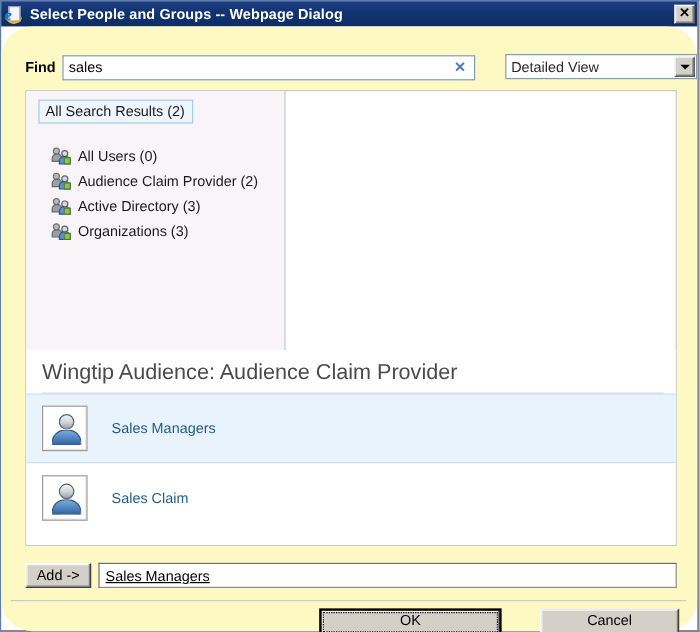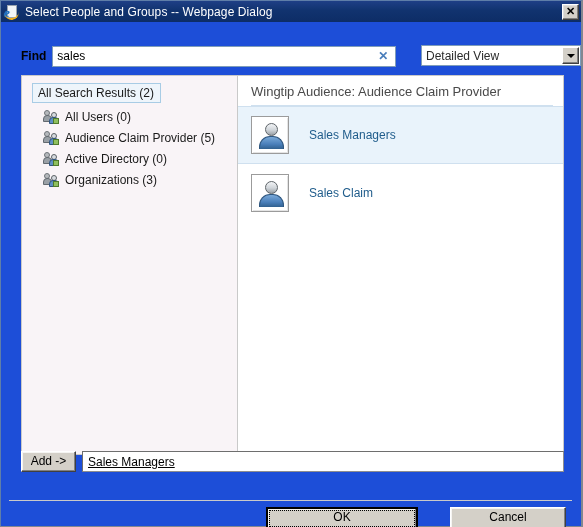--- a/index.html
+++ b/index.html
@@ -69,21 +69,21 @@
     position: absolute;
     left: 1px; top: 8px;
     width: 14px; height: 6px;
     border-bottom: 2px solid #f2b01e;
     border-radius: 0 0 8px 8px;
     transform: rotate(-8deg);
   }
   .title-text {
     color: #ffffff;
     font-size: 12px;
-    font-weight: normal;
+    font-weight: bold;
     letter-spacing: 0.1px;
     white-space: nowrap;
     flex: 1 1 auto;
     overflow: hidden;
   }
   .close-btn {
     width: 17px; height: 16px;
     flex: 0 0 17px;
     background: #d4d0c8;
     border: 1px solid #ffffff;
@@ -98,22 +98,23 @@
     font-family: "Liberation Sans", sans-serif;
     box-sizing: border-box;
     cursor: default;
   }
 
   
   .client {
     position: relative;
     width: 100%;
     height: 504px;
-    background: #1d4ed8;
-    box-sizing: border-box;
+    background: #fef9c3;
+    box-sizing: border-box;
+    border-radius: 26px;
   }
 
   
   .find-row {
     position: absolute;
     left: 0; top: 21px;
     width: 583px;
     height: 26px;
     display: flex;
     align-items: center;
@@ -203,20 +204,21 @@
   .panel {
     position: absolute;
     left: 20px;
     top: 53px;
     width: 543px;
     height: 380px;
     border: 1px solid #c9c9c9;
     box-sizing: border-box;
     display: flex;
     background: #ffffff;
+    flex-direction: column;
   }
   .left-pane {
     width: 216px;
     flex: 0 0 216px;
     background: #f9f4f7;
     border-right: 1px solid #c9c9c9;
     box-sizing: border-box;
     padding-top: 7px;
     overflow: hidden;
   }
@@ -227,21 +229,21 @@
     font-size: 12px;
     color: #1a1a1a;
     background: #eef5fb;
     border: 1px solid #a8cce5;
     box-sizing: border-box;
     line-height: 14px;
     white-space: nowrap;
     cursor: default;
   }
   .tree-children {
-    margin-top: 3px;
+    margin-top: 16px;
   }
   .tree-item {
     display: flex;
     align-items: center;
     padding: 3px 0 3px 21px;
     font-size: 12px;
     color: #1a1a1a;
     white-space: nowrap;
     cursor: default;
   }
@@ -295,21 +297,21 @@
   
   .right-pane {
     flex: 1 1 auto;
     background: #ffffff;
     overflow: hidden;
   }
   .results-header {
     margin: 8px 10px 0 13px;
     padding-bottom: 6px;
     border-bottom: 1px solid #cfe0ef;
-    font-size: 13px;
+    font-size: 18px;
     color: #4a4a4a;
     white-space: nowrap;
   }
   .result-row {
     display: flex;
     align-items: center;
     height: 58px;
     padding-left: 13px;
     box-sizing: border-box;
     cursor: default;
@@ -351,21 +353,21 @@
     margin-left: 20px;
     font-size: 12px;
     color: #1f5c8b;
     cursor: pointer;
   }
 
   
   .add-row {
     position: absolute;
     left: 20px;
-    top: 429px;
+    top: 447px;
     width: 543px;
     height: 21px;
     display: flex;
     align-items: stretch;
   }
   .btn-classic {
     background: #d4d0c8;
     border: 1px solid #ffffff;
     border-right-color: #404040;
     border-bottom-color: #404040;
@@ -502,36 +504,36 @@
               <span class="pBack">
                   <span class="h"></span>
                   <span class="b"></span>
                 </span>
               <span class="pFront">
                   <span class="h"></span>
                   <span class="b"></span>
                 </span>
               <span class="badge"></span>
             </span>
-            <span class="label">Audience Claim Provider (5)</span>
+            <span class="label">Audience Claim Provider (2)</span>
           </div>
 
           <div class="tree-item">
             <span class="grp-icon">
               <span class="pBack">
                   <span class="h"></span>
                   <span class="b"></span>
                 </span>
               <span class="pFront">
                   <span class="h"></span>
                   <span class="b"></span>
                 </span>
               <span class="badge"></span>
             </span>
-            <span class="label">Active Directory (0)</span>
+            <span class="label">Active Directory (3)</span>
           </div>
 
           <div class="tree-item">
             <span class="grp-icon">
               <span class="pBack">
                   <span class="h"></span>
                   <span class="b"></span>
                 </span>
               <span class="pFront">
                   <span class="h"></span>

